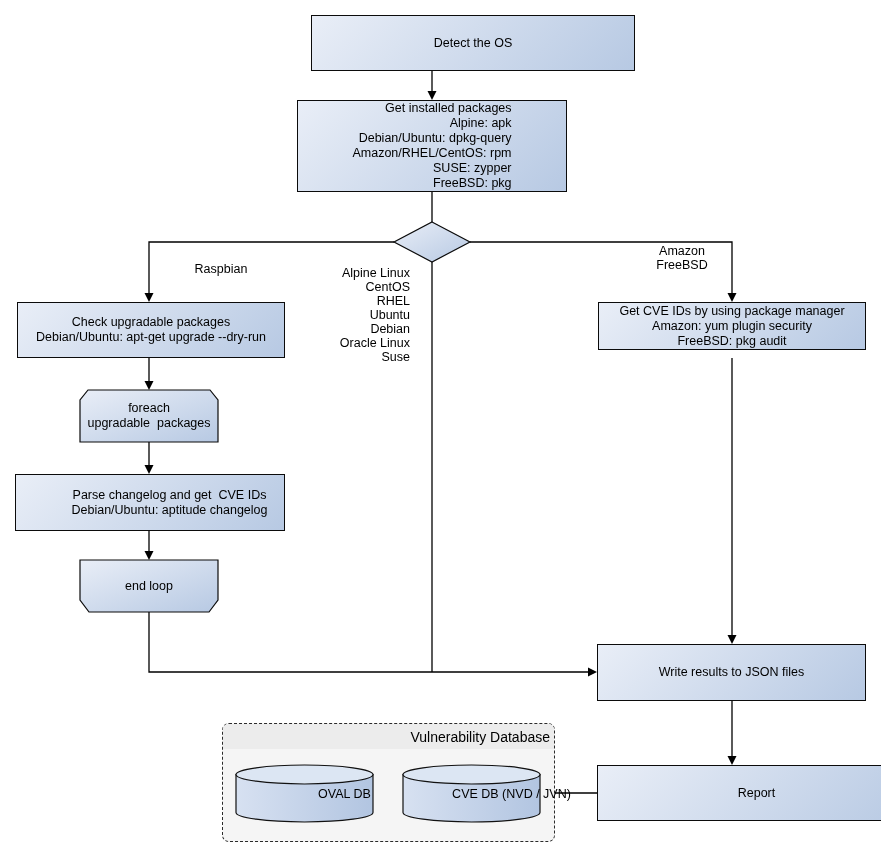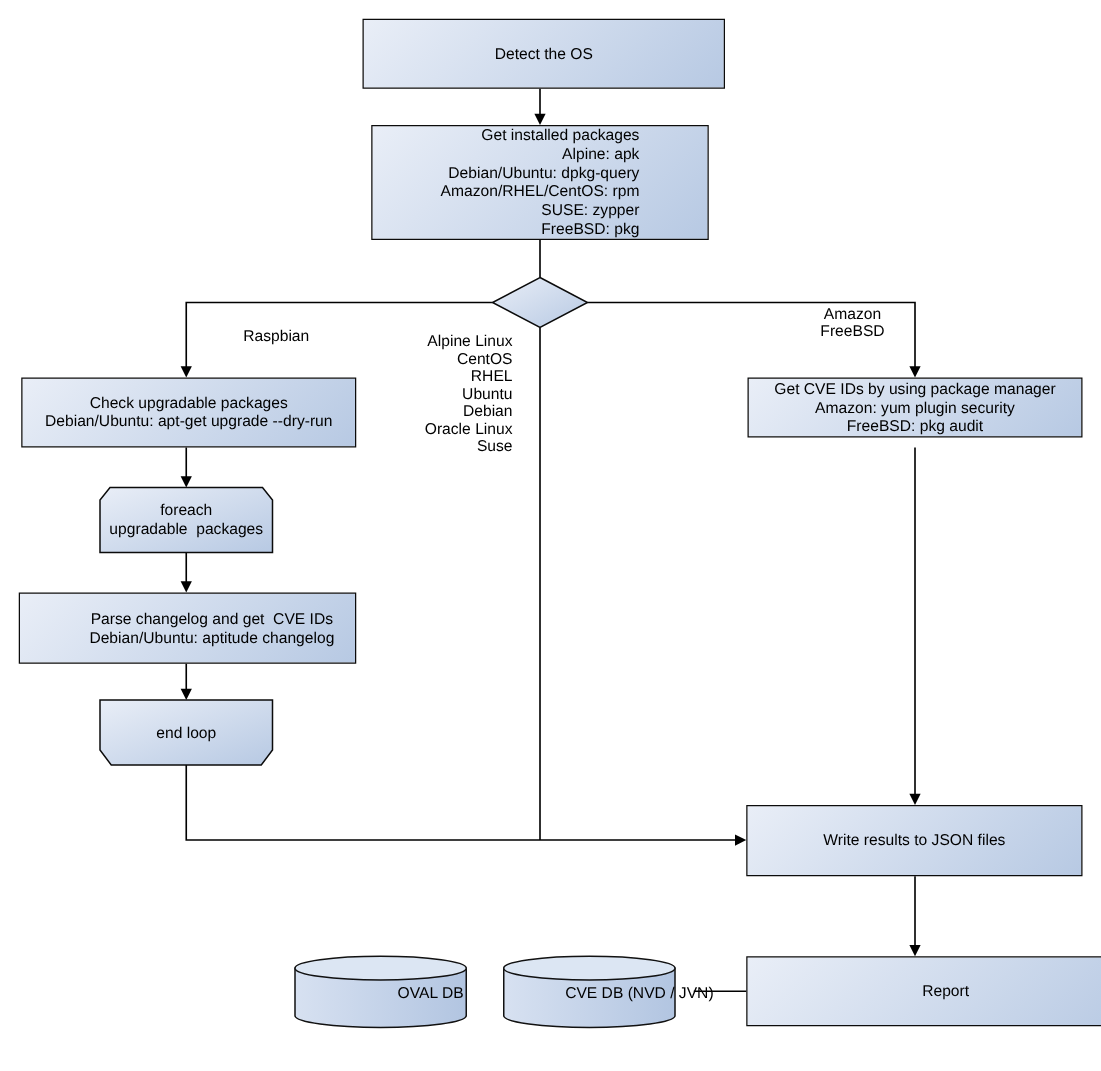--- a/index.html
+++ b/index.html
@@ -42,20 +42,25 @@
   .cyl-label{
     position:absolute;z-index:3;display:flex;align-items:center;justify-content:center;
     font-size:12.5px;text-align:center;padding-left:40px;
   }
 </style>
 </head>
 <body>
 
 <div class="canvas">
 
+  <div class="db-container">
+    <div class="db-titlebar">
+      <span>Vulnerability Database</span>
+    </div>
+  </div>
 
   <svg class="layer-svg" width="881" height="857" viewBox="0 0 881 857">
     <defs>
       <linearGradient id="gNode" x1="0" y1="0" x2="1" y2="1">
         <stop offset="0" stop-color="#e9eef7"></stop>
         <stop offset="1" stop-color="#b7c9e3"></stop>
       </linearGradient>
       <linearGradient id="gCyl" x1="0" y1="0" x2="1" y2="0">
         <stop offset="0" stop-color="#d7e1f1"></stop>
         <stop offset="1" stop-color="#b2c5e1"></stop>
@@ -95,21 +100,21 @@
 
     <polygon points="80,560 218,560 218,600 209,612 89,612 80,600" fill="url(#gNode)" stroke="#0b0b0b" stroke-width="1.2"></polygon>
 
     <path d="M 236 774.5 L 236 812.5 A 68.5 9.5 0 0 0 373 812.5 L 373 774.5 Z" fill="url(#gCyl)" stroke="#111" stroke-width="1.2"></path>
     <ellipse cx="304.5" cy="774.5" rx="68.5" ry="9.5" fill="#dce6f3" stroke="#111" stroke-width="1.2"></ellipse>
 
     <path d="M 403 774.5 L 403 812.5 A 68.5 9.5 0 0 0 540 812.5 L 540 774.5 Z" fill="url(#gCyl)" stroke="#111" stroke-width="1.2"></path>
     <ellipse cx="471.5" cy="774.5" rx="68.5" ry="9.5" fill="#dce6f3" stroke="#111" stroke-width="1.2"></ellipse>
   </svg>
 
-  <div class="node" style="left:290px;top:15px;width:290px;height:56px;text-align:right;">
+  <div class="node" style="left:311px;top:15px;width:324px;height:56px;text-align:right;">
     <span class="node-text">Detect the OS</span>
   </div>
 
   <div class="node" style="left:297px;top:100px;width:270px;height:92px;">
     <span class="node-text right">Get installed packages
 Alpine: apk
 Debian/Ubuntu: dpkg-query
 Amazon/RHEL/CentOS: rpm
 SUSE: zypper
 FreeBSD: pkg</span>

